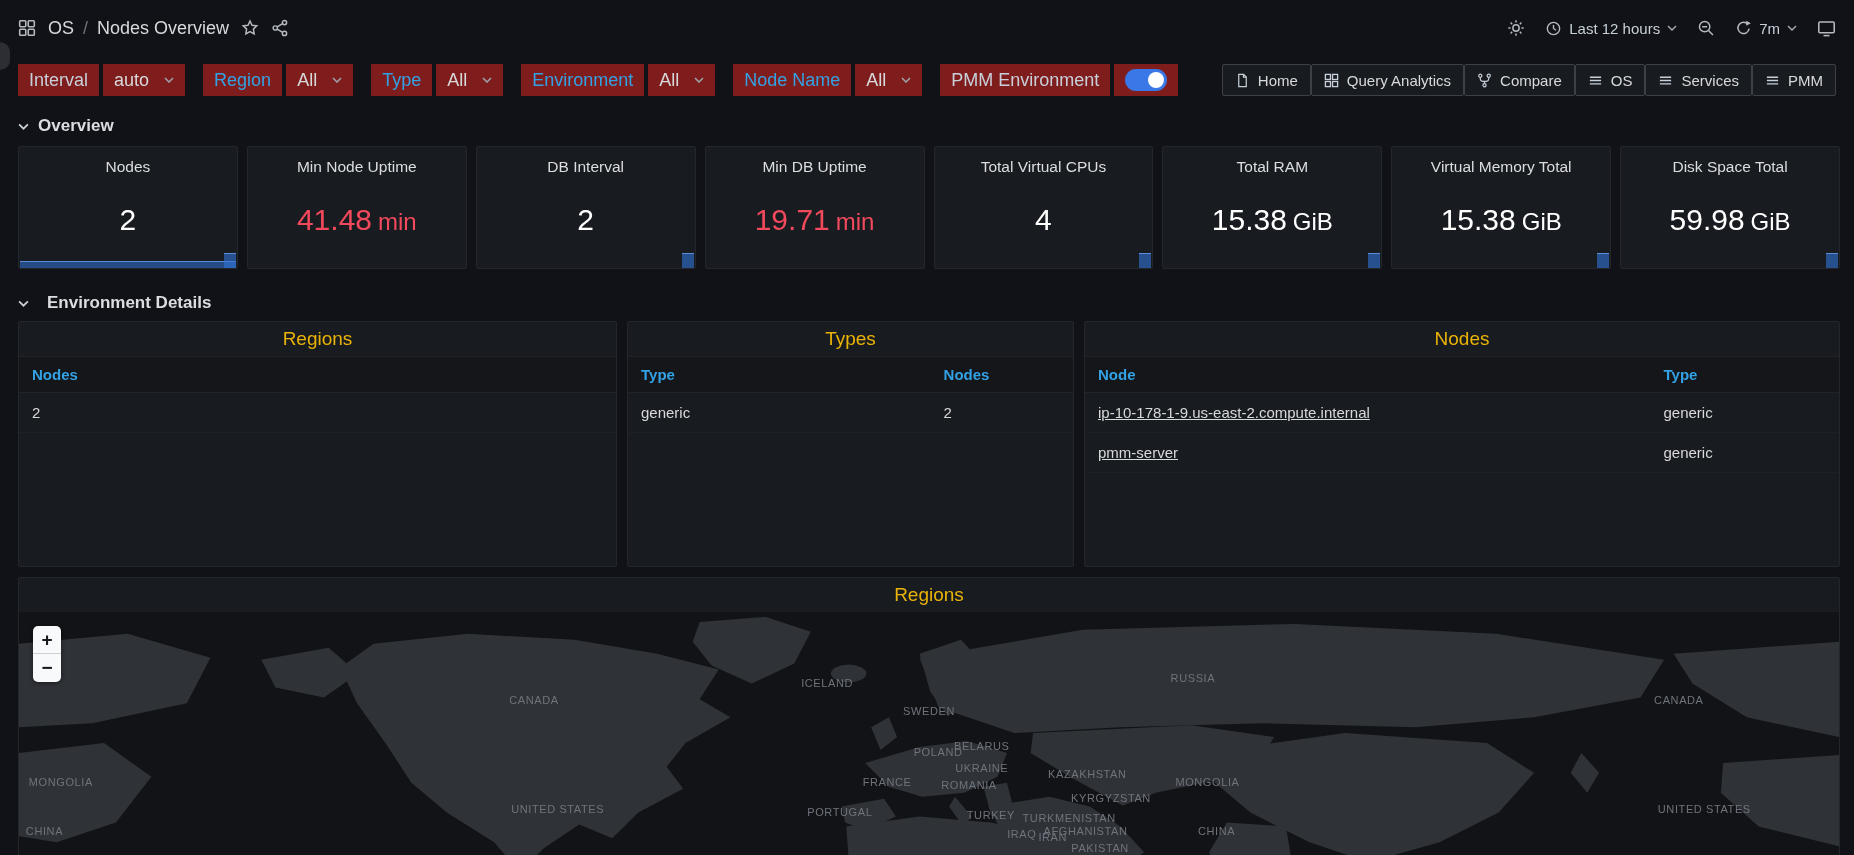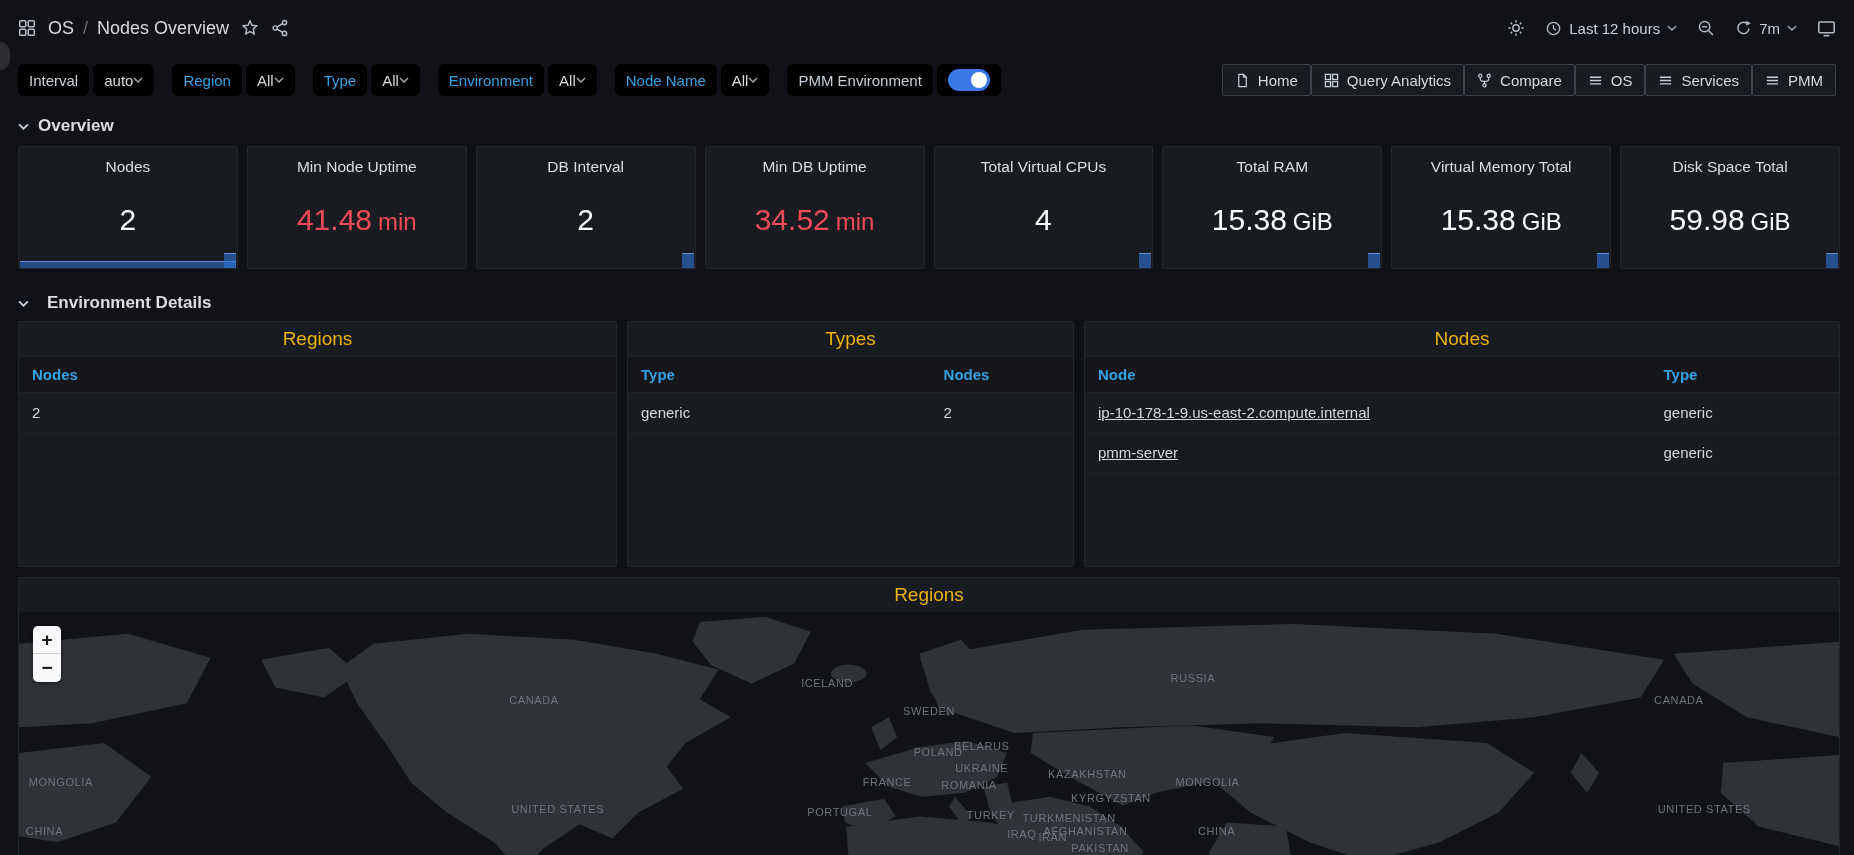--- a/index.html
+++ b/index.html
@@ -33,26 +33,26 @@
   }
 
   
   .subnav {
     display: flex; align-items: center; justify-content: space-between;
     padding: 8px 18px; height: 48px;
   }
   .filters { display: flex; align-items: center; gap: 18px; }
   .filter-group { display: flex; align-items: center; gap: 4px; }
   .chip {
-    background: #000000; height: 32px; display: flex; align-items: center;
-    padding: 0 11px; border-radius: 6px; font-size: 15px; white-space: nowrap;
+    background: #7f1d1d; height: 32px; display: flex; align-items: center;
+    padding: 0 11px; border-radius: 0; font-size: 18px; white-space: nowrap;
   }
   .chip.label-blue { color: #33a2e5; }
   .chip.label-plain { color: #c7d0d9; }
-  .chip.value { color: #d8d9da; gap: 0; cursor: pointer; justify-content: space-between; }
+  .chip.value { color: #d8d9da; gap: 15px; cursor: pointer; justify-content: space-between; }
   .caret { color: #9fa5ac; }
   .toggle {
     width: 42px; height: 22px; border-radius: 12px; background: #3b78e7;
     position: relative; cursor: pointer;
   }
   .toggle .knob {
     position: absolute; right: 3px; top: 3px; width: 16px; height: 16px;
     background: #ffffff; border-radius: 50%;
   }
   .navlinks { display: flex; align-items: center; }
@@ -341,21 +341,21 @@
     <div class="stat-title">Min Node Uptime</div>
     <div class="stat-value red"><span>41.48</span><span class="stat-unit">min</span></div>
   </div>
   <div class="panel stat-panel">
     <div class="stat-title">DB Interval</div>
     <div class="stat-value"><span>2</span></div>
     <div class="spark-corner"></div>
   </div>
   <div class="panel stat-panel">
     <div class="stat-title">Min DB Uptime</div>
-    <div class="stat-value red"><span>34.52</span><span class="stat-unit">min</span></div>
+    <div class="stat-value red"><span>19.71</span><span class="stat-unit">min</span></div>
   </div>
   <div class="panel stat-panel">
     <div class="stat-title">Total Virtual CPUs</div>
     <div class="stat-value"><span>4</span></div>
     <div class="spark-corner"></div>
   </div>
   <div class="panel stat-panel">
     <div class="stat-title">Total RAM</div>
     <div class="stat-value"><span>15.38</span><span class="stat-unit">GiB</span></div>
     <div class="spark-corner"></div>

